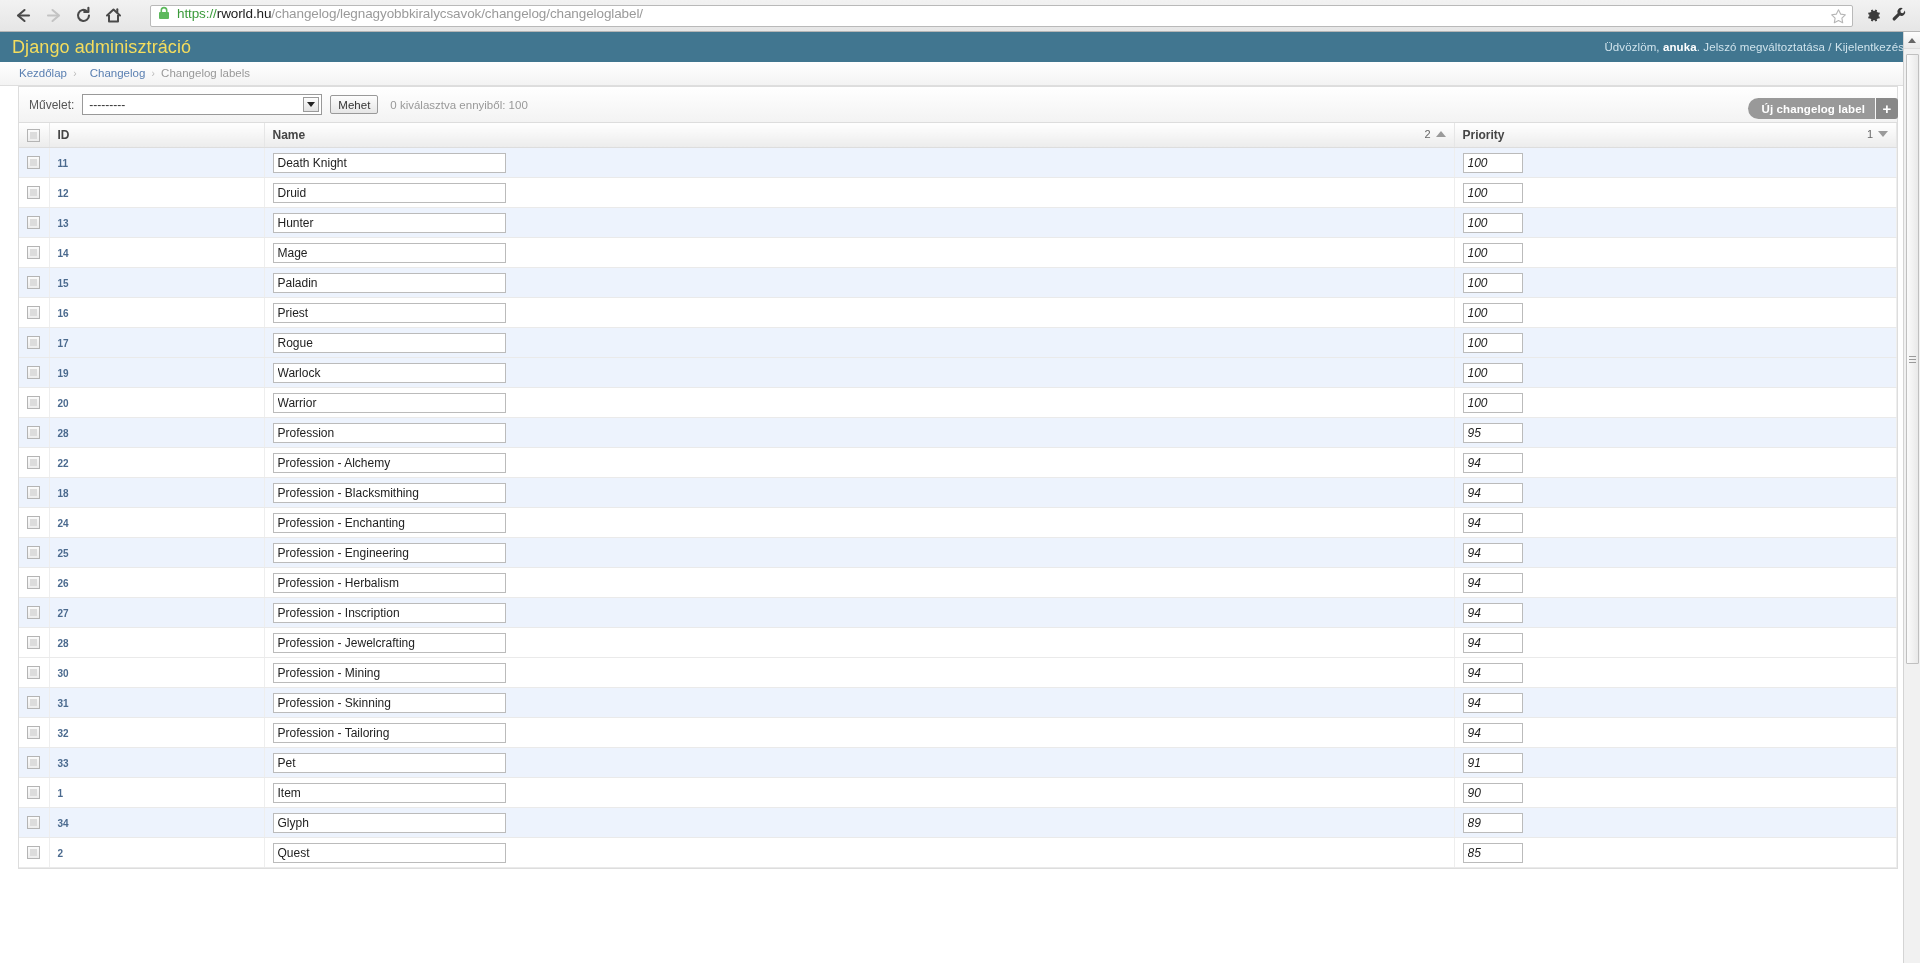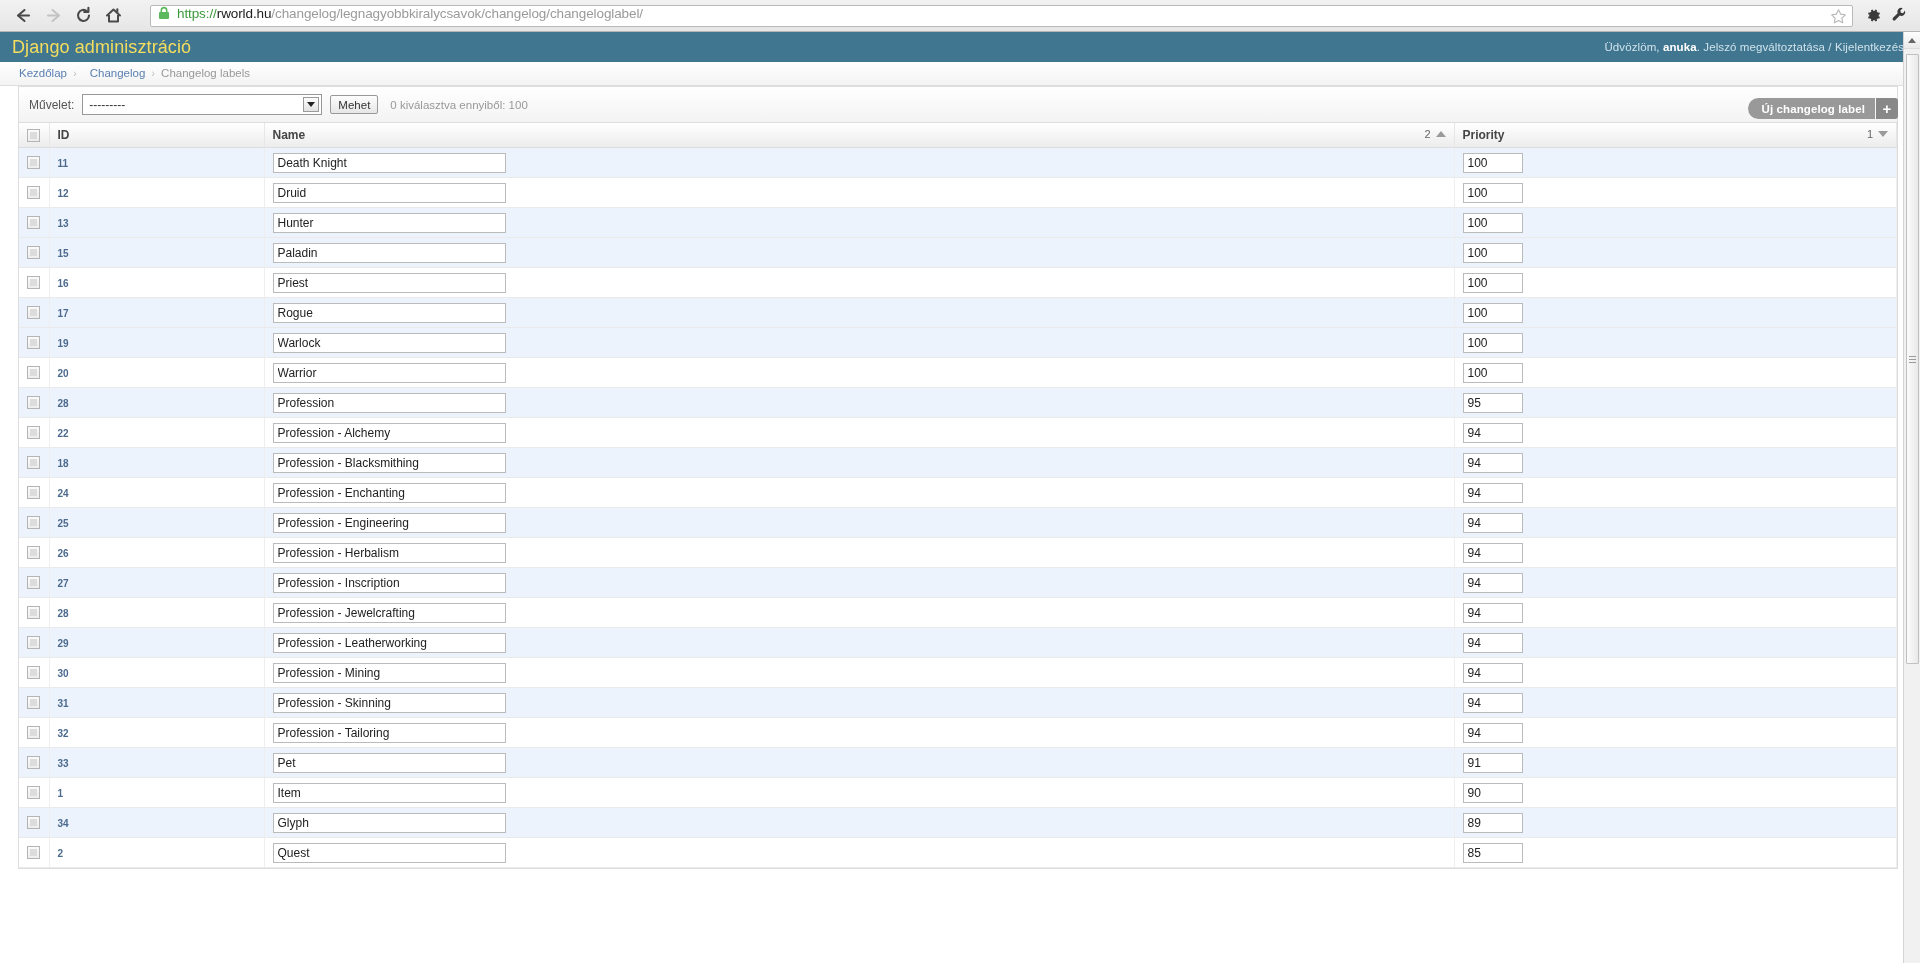--- a/index.html
+++ b/index.html
@@ -281,21 +281,21 @@
     border: 1px solid #bbb;
     background: #fff;
     height: 20px;
     font-size: 12px;
     font-family: "Liberation Sans", sans-serif;
     padding: 1px 4px;
     color: #222;
     outline: none;
   }
   input.txt.name  { width: 233px; }
-  input.txt.prio  { width: 60px; }
+  input.txt.prio  { width: 60px; font-style: italic; }
 
   
   .vscroll {
     position: absolute;
     right: 0;
     top: 32px;
     width: 17px;
     height: 931px;
     background: #f1f1f1;
     border-left: 1px solid #d4d4d4;
@@ -470,20 +470,28 @@
             <td class="cell-prio"><input type="text" class="txt prio" value="100" style=""></td>
           </tr>
           <tr class="row2">
             <td class="cell-check">
               <input type="checkbox" class="cb" style="">
             </td>
             <td class="cell-id"><a href="#">13</a></td>
             <td class="cell-name"><input type="text" class="txt name" value="Hunter" style=""></td>
             <td class="cell-prio"><input type="text" class="txt prio" value="100" style=""></td>
           </tr>
+          <tr class="row1">
+            <td class="cell-check">
+              <input type="checkbox" class="cb" style="">
+            </td>
+            <td class="cell-id"><a href="#">14</a></td>
+            <td class="cell-name"><input type="text" class="txt name" value="Mage" style=""></td>
+            <td class="cell-prio"><input type="text" class="txt prio" value="100" style=""></td>
+          </tr>
           <tr class="row2">
             <td class="cell-check">
               <input type="checkbox" class="cb" style="">
             </td>
             <td class="cell-id"><a href="#">15</a></td>
             <td class="cell-name"><input type="text" class="txt name" value="Paladin" style=""></td>
             <td class="cell-prio"><input type="text" class="txt prio" value="100" style=""></td>
           </tr>
           <tr class="row1">
             <td class="cell-check">
@@ -572,28 +580,20 @@
             <td class="cell-id"><a href="#">27</a></td>
             <td class="cell-name"><input type="text" class="txt name" value="Profession - Inscription" style=""></td>
             <td class="cell-prio"><input type="text" class="txt prio" value="94" style=""></td>
           </tr>
           <tr class="row1">
             <td class="cell-check">
               <input type="checkbox" class="cb" style="">
             </td>
             <td class="cell-id"><a href="#">28</a></td>
             <td class="cell-name"><input type="text" class="txt name" value="Profession - Jewelcrafting" style=""></td>
-            <td class="cell-prio"><input type="text" class="txt prio" value="94" style=""></td>
-          </tr>
-          <tr class="row2">
-            <td class="cell-check">
-              <input type="checkbox" class="cb" style="">
-            </td>
-            <td class="cell-id"><a href="#">29</a></td>
-            <td class="cell-name"><input type="text" class="txt name" value="Profession - Leatherworking" style=""></td>
             <td class="cell-prio"><input type="text" class="txt prio" value="94" style=""></td>
           </tr>
           <tr class="row1">
             <td class="cell-check">
               <input type="checkbox" class="cb" style="">
             </td>
             <td class="cell-id"><a href="#">30</a></td>
             <td class="cell-name"><input type="text" class="txt name" value="Profession - Mining" style=""></td>
             <td class="cell-prio"><input type="text" class="txt prio" value="94" style=""></td>
           </tr>

